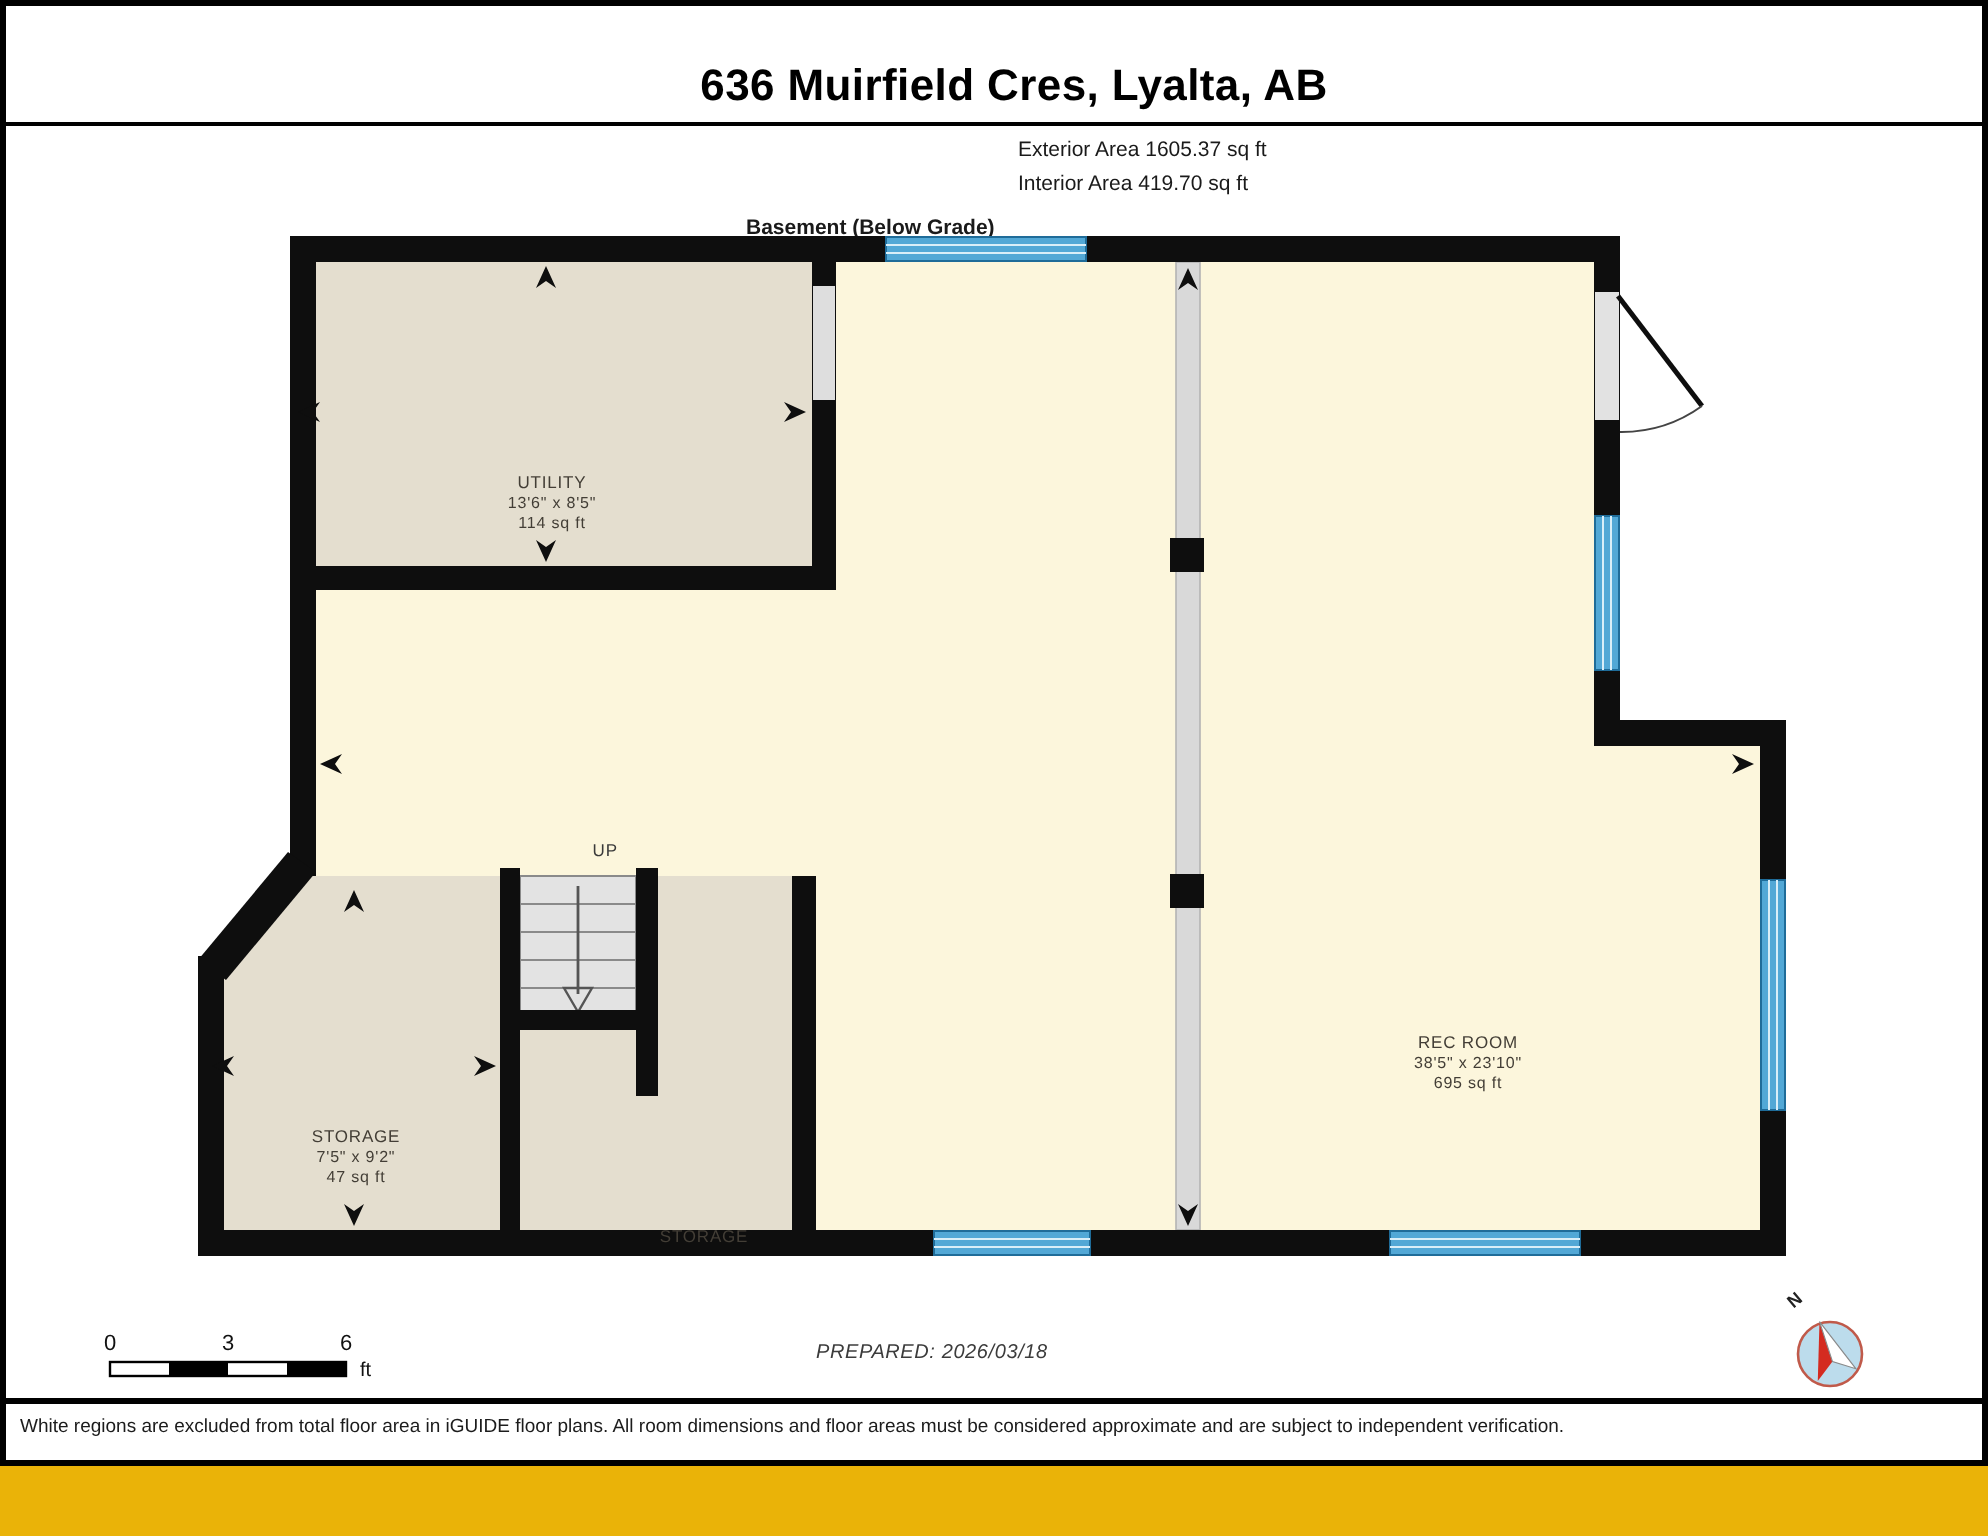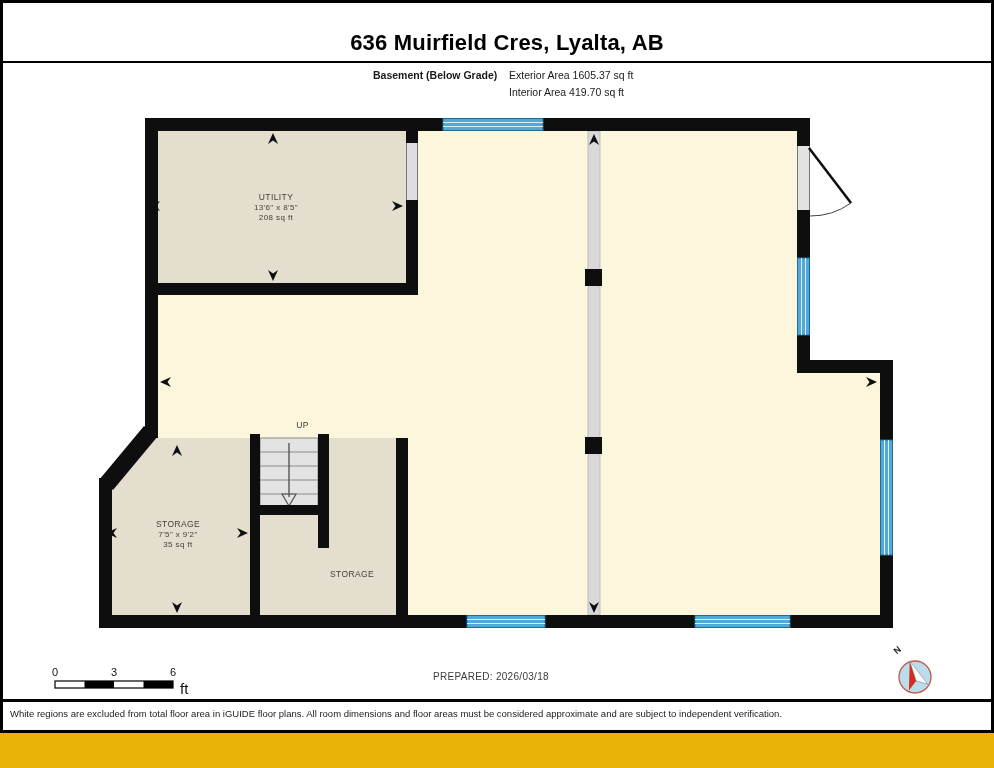--- a/index.html
+++ b/index.html
@@ -5,31 +5,31 @@
   html,body{margin:0;padding:0;background:#fff;}
   .page{position:relative;width:994px;height:768px;background:#eab308;overflow:hidden;
         font-family:"Liberation Sans", sans-serif;padding-left:20px;}
   .frame{position:absolute;left:0;top:0;width:988px;height:727px;border:3px solid #000;background:#fff;}
   .title{position:absolute;left:0;right:0;top:30px;text-align:center;
          font-size:22px;font-weight:bold;color:#000;letter-spacing:.2px;}
   .rule{position:absolute;left:3px;right:3px;background:#000;}
   .rule-top{top:61px;height:2px;}
   .rule-bottom{top:699px;height:3px;}
   .hdr{position:absolute;font-size:10.5px;color:#1a1a1a;}
-  .hdr-bold{font-weight:bold;}
+  .hdr-bold{font-weight:bold;margin-top:39px;}
   .plan-svg{position:absolute;left:0;top:0;width:994px;height:734px;}
   .room-label{position:absolute;text-align:center;color:#433e36;letter-spacing:.4px;line-height:1.3;}
-  .room-name{font-size:8.5px;}
+  .room-name{font-size:8.5px;margin-top:44px;}
   .room-sub{font-size:8px;}
   .up-label{position:absolute;left:269px;top:420px;width:40px;text-align:right;
             font-size:8.5px;color:#3a3a3a;letter-spacing:.5px;}
   .tick{position:absolute;width:14px;text-align:center;font-size:11px;color:#111;}
-  .unit{position:absolute;font-size:15px;color:#111;}
-  .prepared{position:absolute;left:376px;top:671px;width:230px;text-align:center;
-            font-size:10px;color:#3c3c3c;letter-spacing:.3px;}
+  .unit{position:absolute;font-size:10px;color:#111;}
+  .prepared{position:absolute;left:408px;top:671px;width:230px;text-align:left;
+            font-size:10px;color:#3c3c3c;letter-spacing:.3px;font-style:italic;}
   .north{position:absolute;left:894px;top:645px;font-size:9px;font-weight:bold;color:#222;
          transform:rotate(-40deg);}
   .disclaimer{position:absolute;left:10px;right:10px;top:708px;
               font-size:9.5px;color:#1c1c1c;}
 </style>
 </head>
 <body>
 
 <div class="page">
   <div class="frame"></div>
@@ -144,33 +144,38 @@
       <g transform="rotate(-18 915 677)">
         <polygon points="915,660 905,688 915,681" fill="#D42B20"></polygon>
         <polygon points="915,660 925,688 915,681" fill="#FFFFFF" stroke="#8a8a8a" stroke-width="0.6"></polygon>
       </g>
     </g>
   </svg>
 
   <div class="room-label" style="left:216px;top:192px;width:120px;">
     <div class="room-name">UTILITY</div>
     <div class="room-sub">13'6" x 8'5"</div>
-    <div class="room-sub">208 sq ft</div>
+    <div class="room-sub">114 sq ft</div>
   </div>
 
   <div class="room-label" style="left:118px;top:519px;width:120px;">
     <div class="room-name">STORAGE</div>
     <div class="room-sub">7'5" x 9'2"</div>
-    <div class="room-sub">35 sq ft</div>
+    <div class="room-sub">47 sq ft</div>
   </div>
 
   <div class="room-label" style="left:302px;top:569px;width:100px;">
     <div class="room-name">STORAGE</div>
   </div>
 
+  <div class="room-label" style="left:674px;top:472px;width:120px;">
+    <div class="room-name">REC ROOM</div>
+    <div class="room-sub">38'5" x 23'10"</div>
+    <div class="room-sub">695 sq ft</div>
+  </div>
 
   <div class="up-label">UP</div>
 
   <div class="tick" style="left:48px;top:666px;">0</div>
   <div class="tick" style="left:107px;top:666px;">3</div>
   <div class="tick" style="left:166px;top:666px;">6</div>
   <div class="unit" style="left:180px;top:680px;">ft</div>
 
   <div class="prepared">PREPARED: 2026/03/18</div>
   <div class="north">N</div>

